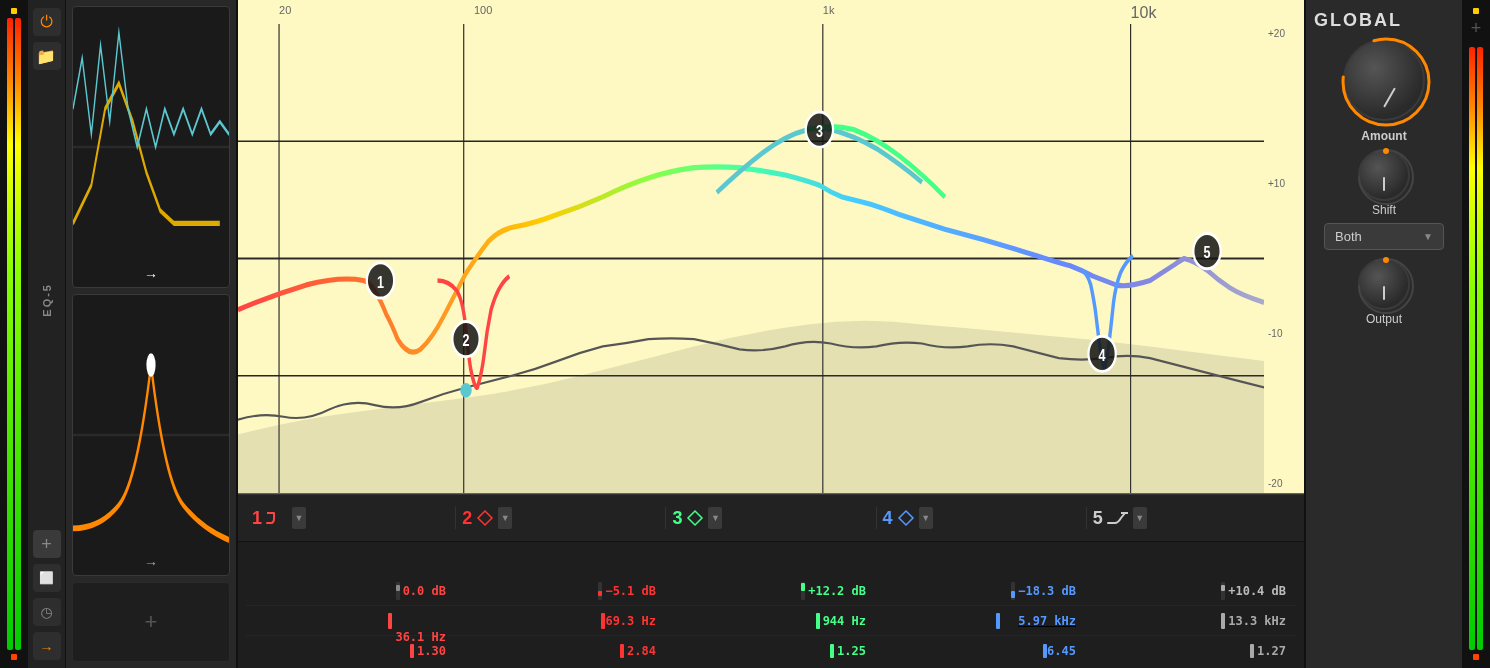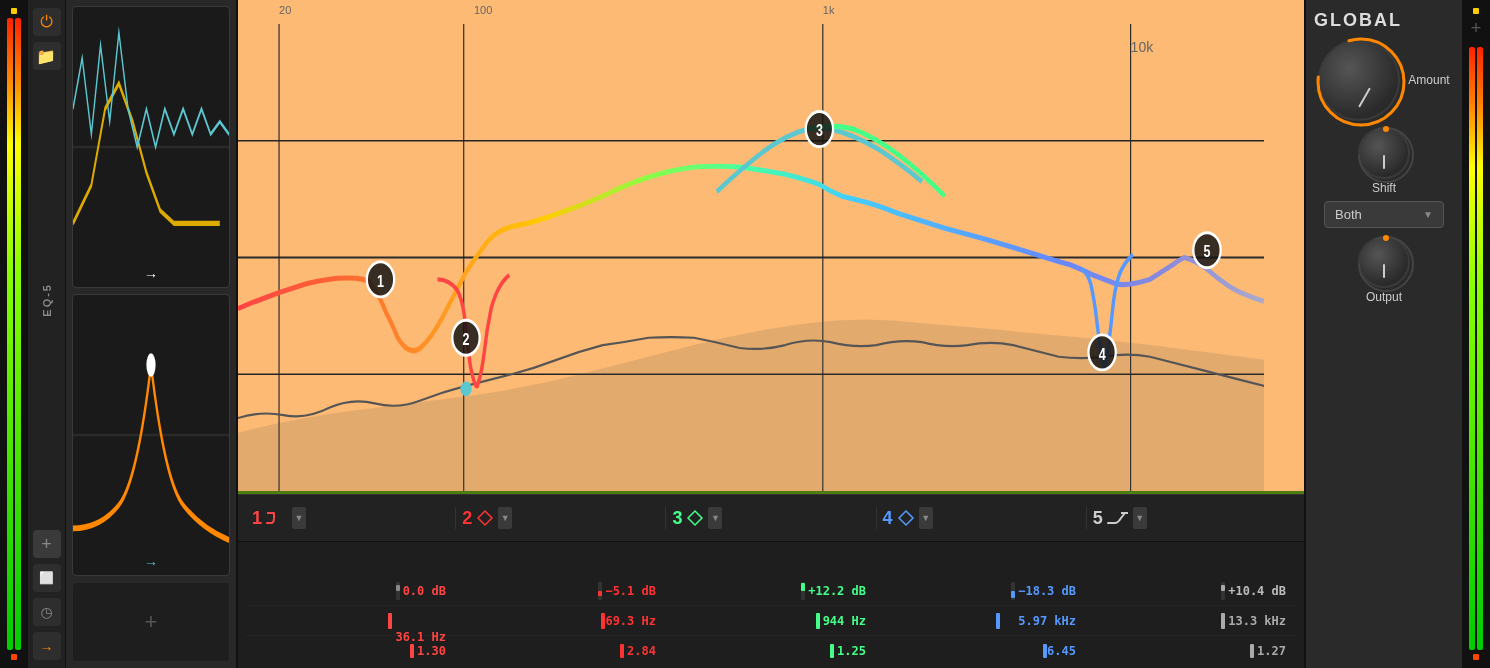--- a/index.html
+++ b/index.html
@@ -30,22 +30,22 @@
       display: flex;
       flex-direction: column;
       background: #1e1e1e;
       position: relative;
     }
 
     
     .eq-canvas-area {
       flex: 1;
       position: relative;
-      background: #fdba74;
-      border-bottom: 3px solid #4d7c0f;
+      background: #fef9c3;
+      border-bottom: 1px solid #4d7c0f;
     }
 
   </style>
 </head>
 <body>
 
 <div class="left-strip">
   <div style="width:6px;height:6px;background:#ffcc00;border-radius:1px;"></div>
   <div style="display:flex;gap:2px;flex:1;align-items:stretch;">
     <div style="width:6px;background:linear-gradient(to top,#00cc00 0%,#88ff00 60%,#ffff00 80%,#ff8800 90%,#ff2200 100%);border-radius:2px;flex:1;"></div>
@@ -110,23 +110,29 @@
 </div>
 
 <div class="main-area">
 
   <div class="eq-canvas-area" style="flex:1;position:relative;">
 
     <div style="position:absolute;top:4px;left:0;right:40px;height:20px;">
       <span style="position:absolute;left:4%;color:#666;font-size:11px;">20</span>
       <span style="position:absolute;left:23%;color:#666;font-size:11px;">100</span>
       <span style="position:absolute;left:57%;color:#666;font-size:11px;">1k</span>
-      <span style="position:absolute;left:87%;color:#666;font-size:14px;margin-top:35px;">10k</span>
-    </div>
-
+      <span style="position:absolute;left:87%;color:#666;font-size:16px;">10k</span>
+    </div>
+
+    <div style="position:absolute;right:0;top:24px;bottom:0;width:40px;display:flex;flex-direction:column;justify-content:space-between;padding:4px 4px;z-index:5;">
+      <span style="color:#666;font-size:10px;">+20</span>
+      <span style="color:#666;font-size:10px;">+10</span>
+      <span style="color:#666;font-size:10px;padding-right:2px;">-10</span>
+      <span style="color:#666;font-size:10px;">-20</span>
+    </div>
 
     <svg style="position:absolute;top:24px;left:0;right:40px;bottom:0;width:calc(100% - 40px);height:calc(100% - 24px);" viewBox="0 0 900 320" preserveAspectRatio="none">
 
       <line x1="0" y1="80" x2="900" y2="80" stroke="#252525" stroke-width="1"></line>
       <line x1="0" y1="160" x2="900" y2="160" stroke="#2a2a2a" stroke-width="1.5"></line>
       <line x1="0" y1="240" x2="900" y2="240" stroke="#252525" stroke-width="1"></line>
 
       <line x1="36" y1="0" x2="36" y2="320" stroke="#252525" stroke-width="1"></line>
       <line x1="198" y1="0" x2="198" y2="320" stroke="#252525" stroke-width="1"></line>
       <line x1="513" y1="0" x2="513" y2="320" stroke="#252525" stroke-width="1"></line>
@@ -275,21 +281,21 @@
         <span style="color:#ff4444;font-size:12px;font-weight:bold;font-family:monospace;margin-top:32px;">36.1 Hz</span>
       </div>
       <div style="flex:1;display:flex;align-items:center;justify-content:flex-end;padding-right:10px;gap:0;cursor:pointer;">
         <div style="width:4px;height:16px;background:#ff3333;border-radius:1px;"></div>
         <span style="color:#ff3333;font-size:12px;font-weight:bold;font-family:monospace;">69.3 Hz</span>
       </div>
       <div style="flex:1;display:flex;align-items:center;justify-content:flex-end;padding-right:10px;gap:3px;cursor:pointer;">
         <div style="width:4px;height:16px;background:#44ff88;border-radius:1px;"></div>
         <span style="color:#44ff88;font-size:12px;font-weight:bold;font-family:monospace;">944 Hz</span>
       </div>
-      <div style="flex:1;display:flex;align-items:center;justify-content:flex-end;padding-right:10px;gap:18px;cursor:pointer;">
+      <div style="flex:1;display:flex;align-items:center;justify-content:flex-end;padding-right:10px;gap:18px;cursor:pointer;text-decoration:underline;">
         <div style="width:4px;height:16px;background:#5599ff;border-radius:1px;"></div>
         <span style="color:#5599ff;font-size:12px;font-weight:bold;font-family:monospace;">5.97 kHz</span>
       </div>
       <div style="flex:1;display:flex;align-items:center;justify-content:flex-end;padding-right:10px;gap:3px;cursor:pointer;">
         <div style="width:4px;height:16px;background:#aaa;border-radius:1px;"></div>
         <span style="color:#aaaaaa;font-size:12px;font-weight:bold;font-family:monospace;">13.3 kHz</span>
       </div>
     </div>
 
     <div style="display:flex;height:30px;align-items:center;">
@@ -316,21 +322,21 @@
     </div>
 
   </div>
 
 </div>
 
 <div style="width:158px;background:#2a2a2a;display:flex;flex-direction:column;align-items:center;padding:10px 8px 8px 8px;gap:6px;border-left:2px solid #111;">
 
   <div style="color:#dddddd;font-size:18px;font-weight:bold;letter-spacing:2px;align-self:flex-start;margin-bottom:2px;">GLOBAL</div>
 
-  <div style="display:flex;flex-direction:row;align-items:center;gap:8px;">
+  <div style="display:flex;flex-direction:column;align-items:center;gap:8px;font-weight:bold;">
     <div style="width:82px;height:82px;border-radius:50%;background:radial-gradient(circle at 38% 35%, #555 0%, #2a2a2a 70%);border:2px solid #3a3a3a;position:relative;cursor:pointer;">
 
       <svg style="position:absolute;top:-6px;left:-6px;width:94px;height:94px;" viewBox="0 0 94 94">
         <circle cx="47" cy="47" r="43" fill="none" stroke="#ff8800" stroke-width="3" stroke-dasharray="220 50" stroke-dashoffset="80" stroke-linecap="round"></circle>
       </svg>
 
       <div style="position:absolute;width:2px;height:22px;background:#ccc;border-radius:1px;bottom:12px;left:50%;transform:translateX(-50%) rotate(30deg);transform-origin:bottom center;"></div>
     </div>
     <div style="color:#cccccc;font-size:12px;text-align:center;">Amount</div>
   </div>

